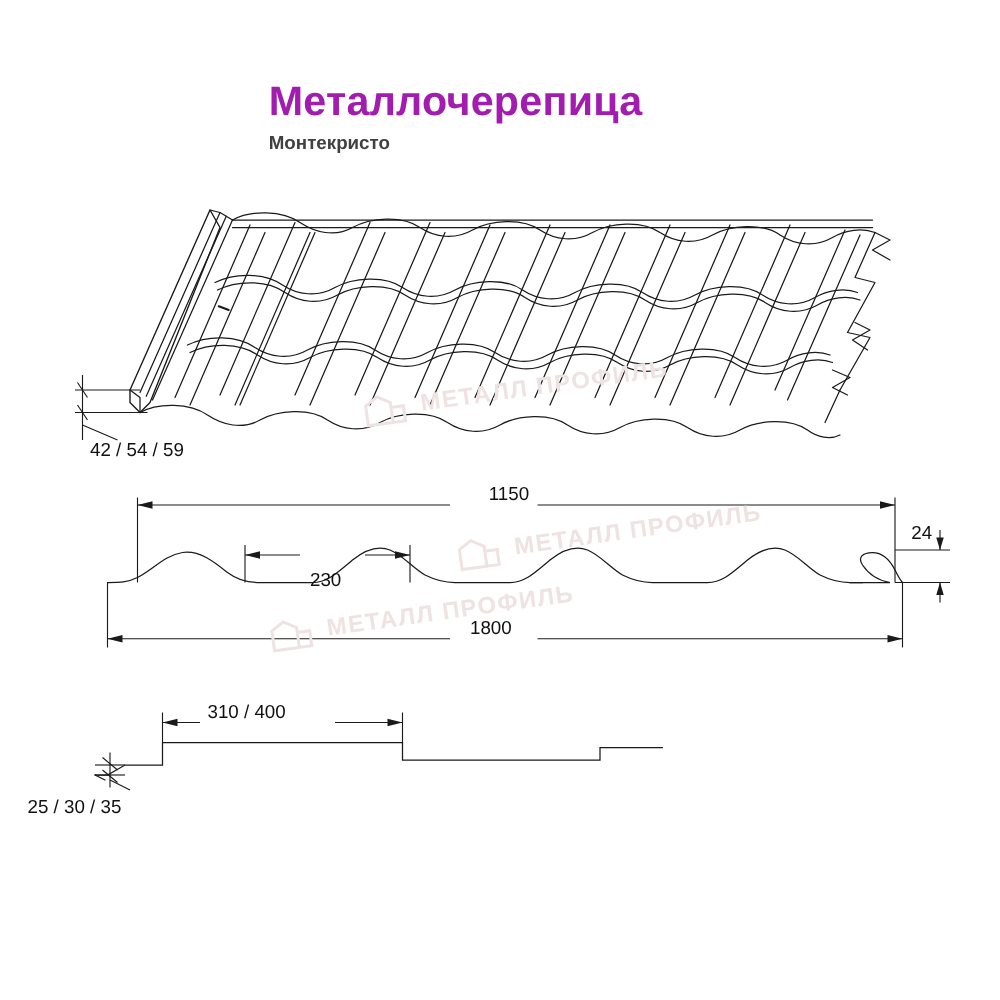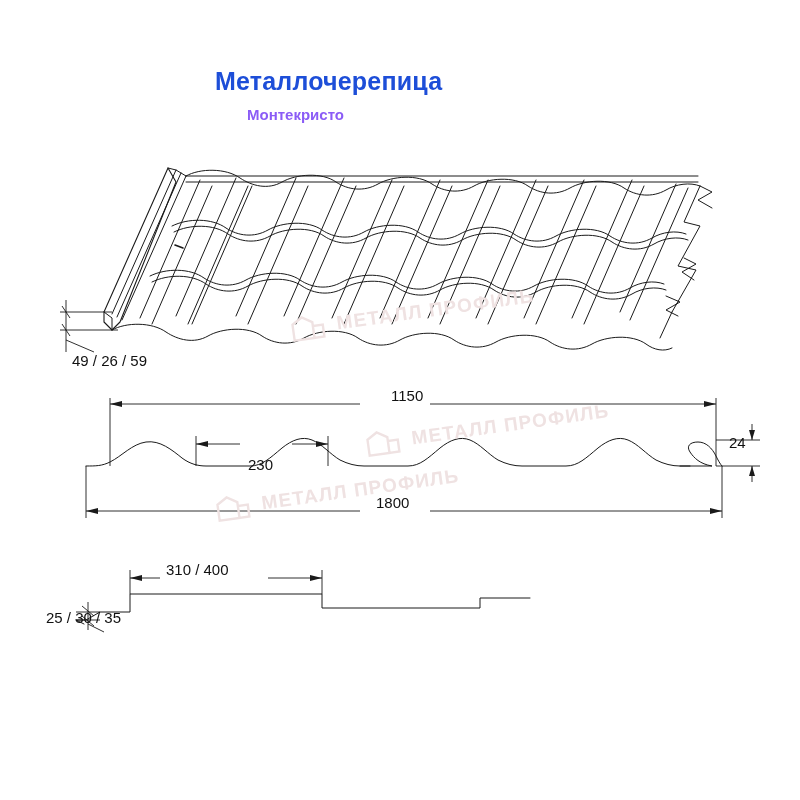--- a/index.html
+++ b/index.html
@@ -21,32 +21,31 @@
     width: 800px;
     height: 800px;
   }
   .title-block {
     position: absolute;
     left: 215px;
     top: 62px;
     width: 520px;
   }
   .title-main {
-    font-size: 25px;
+    font-size: 33px;
     font-weight: bold;
     letter-spacing: 0.2px;
     line-height: 38px;
-    color: #1d4ed8;
+    color: #a21caf;
   }
   .title-sub {
     font-size: 15px;
     font-weight: bold;
     margin-top: 6px;
-    color: #8b5cf6;
-    margin-left: 32px;
+    color: #404040;
   }
   .dim-label {
     position: absolute;
     font-size: 14px;
     color: #111;
     white-space: nowrap;
   }
   .dim-label.big {
     font-size: 15px;
   }
@@ -291,27 +290,27 @@
   <g stroke="#1a1a1a" stroke-width="0.9">
     <line x1="76" y1="612" x2="100" y2="612"></line>
     <line x1="76" y1="620" x2="100" y2="620"></line>
     <line x1="88" y1="602" x2="88" y2="630"></line>
     <path d="M82 606 L94 616"></path>
     <path d="M82 616 L94 626"></path>
     <line x1="88" y1="624" x2="104" y2="632"></line>
   </g>
 </svg>
 
-<div class="dim-label big" style="left:72px; top:352px;">49 / 26 / 59</div>
+<div class="dim-label big" style="left:72px; top:352px;">42 / 54 / 59</div>
 <div class="dim-label big" style="left:391px; top:387px;">1150</div>
 <div class="dim-label big" style="left:248px; top:427px;margin-top:29px;">230</div>
 <div class="dim-label big" style="left:376px; top:494px;">1800</div>
-<div class="dim-label big" style="left:729px; top:434px;">24</div>
+<div class="dim-label big" style="left:729px; top:418px;">24</div>
 <div class="dim-label big" style="left:166px; top:561px;">310 / 400</div>
-<div class="dim-label big" style="left:22px; top:609px;margin-left:24px;">25 / 30 / 35</div>
+<div class="dim-label big" style="left:22px; top:637px;">25 / 30 / 35</div>
 
 <div id="watermark-layer">
     <div class="wm" style="left: 290px; top: 300px; transform: rotate(-8deg); display: flex; align-items: center;">
       <svg width="38" height="26" viewBox="0 0 38 26" style="vertical-align: middle; margin-right: 8px;">
         <path d="M2 24 L2 8 L12 2 L22 8 L22 24 Z M22 24 L22 12 L32 12 L32 24 Z" fill="none" stroke="#efe2e2" stroke-width="2.4"></path>
       </svg>
       <span class="wm-text">МЕТАЛЛ ПРОФИЛЬ</span>
     </div>
     <div class="wm" style="left: 365px; top: 415px; transform: rotate(-8deg); display: flex; align-items: center;">
       <svg width="38" height="26" viewBox="0 0 38 26" style="vertical-align: middle; margin-right: 8px;">

